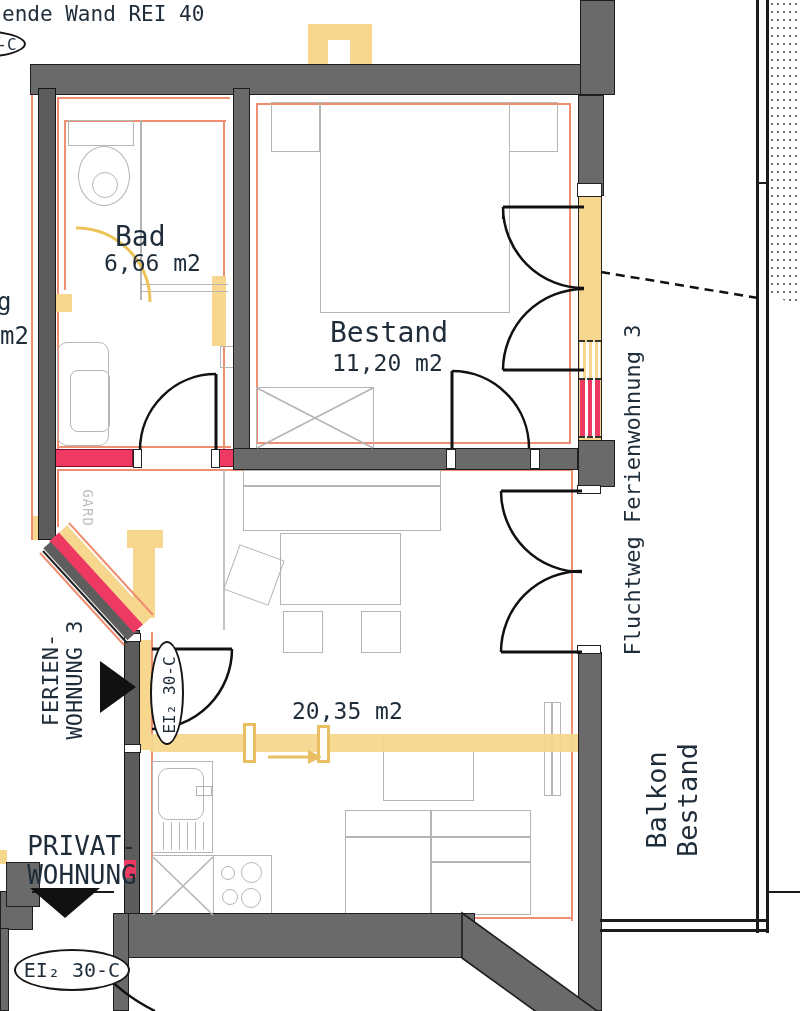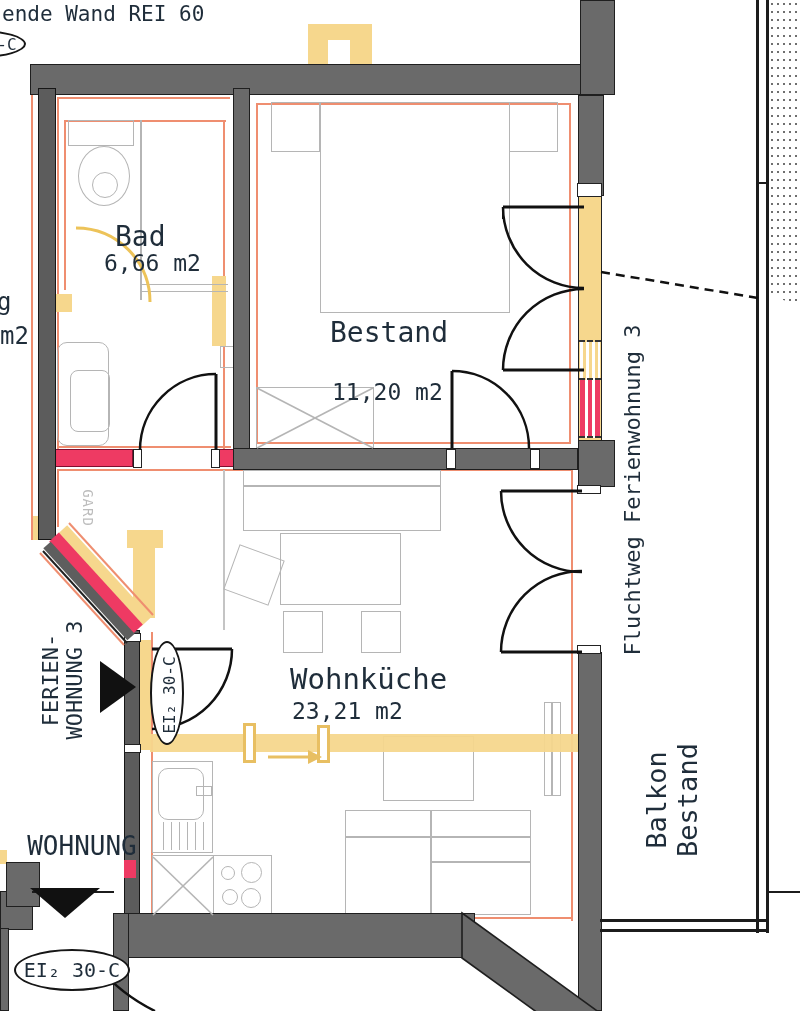--- a/index.html
+++ b/index.html
@@ -199,46 +199,46 @@
   <div class="abs ellipse" style="left:-70px;top:30px;width:96px;height:28px;">
     <span class="txt" style="font-size:16px;">EI₂ 30-C</span>
   </div>
   <div class="abs ellipse" style="left:150px;top:641px;width:34px;height:104px;">
     <span class="txt vt" style="position:absolute;left:17px;top:52px;font-size:16px;">EI₂ 30-C</span>
   </div>
   <div class="abs ellipse" style="left:14px;top:949px;width:116px;height:42px;">
     <span class="txt" style="font-size:20px;">EI₂ 30-C</span>
   </div>
 
-  <div class="abs txt" style="left:2px;top:2px;font-size:21px;">ende Wand REI 60</div>
+  <div class="abs txt" style="left:2px;top:2px;font-size:21px;">ende Wand REI 40</div>
   <div class="abs txt" style="left:-3px;top:288px;font-size:24px;">g</div>
   <div class="abs txt" style="left:0px;top:322px;font-size:24px;">m2</div>
 
   <div class="abs txt" style="left:115px;top:220px;font-size:28px;">Bad</div>
   <div class="abs txt" style="left:104px;top:250px;font-size:23px;">6,66 m2</div>
 
   <div class="abs txt" style="left:330px;top:316px;font-size:28px;">Bestand</div>
-  <div class="abs txt" style="left:332px;top:350px;font-size:23px;margin-top:29px;">11,20 m2</div>
-
-  <div class="abs txt" style="left:290px;top:662px;font-size:29px;">Wohnküche</div>
-  <div class="abs txt" style="left:292px;top:698px;font-size:23px;">23,21 m2</div>
+  <div class="abs txt" style="left:332px;top:350px;font-size:23px;">11,20 m2</div>
+
+  <div class="abs txt" style="left:292px;top:698px;font-size:23px;">20,35 m2</div>
 
   <div class="abs txt vt" style="left:632px;top:490px;font-size:22px;">Fluchtweg Ferienwohnung 3</div>
 
   <div class="abs txt vt" style="left:672px;top:800px;font-size:27px;line-height:1.15;">
     <span style="display:block;">Balkon</span>
     <span style="display:block;">Bestand</span>
   </div>
 
   <div class="abs txt vt" style="left:63px;top:680px;font-size:22px;line-height:1.1;">
     <span style="display:block;">FERIEN-</span>
     <span style="display:block;">WOHNUNG 3</span>
   </div>
 
   <div class="abs txt" style="left:18px;top:832px;font-size:26px;line-height:1.1;text-align:center;width:128px;">
+    <span style="display:block;">PRIVAT-</span>
     <span style="display:block;">WOHNUNG</span>
   </div>
 
   <div class="abs txt" style="left:88px;top:508px;font-size:14px;color:#bcbcbc;letter-spacing:1px;transform:translate(-50%,-50%) rotate(90deg);z-index:10;">GARD</div>
 
   <div class="abs tri-right" style="left:100px;top:661px;"></div>
   <div class="abs tri-down" style="left:30px;top:888px;"></div>
 
 </div>
 

